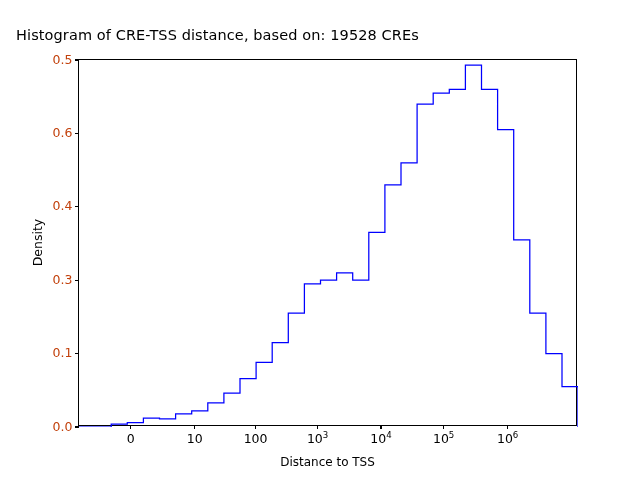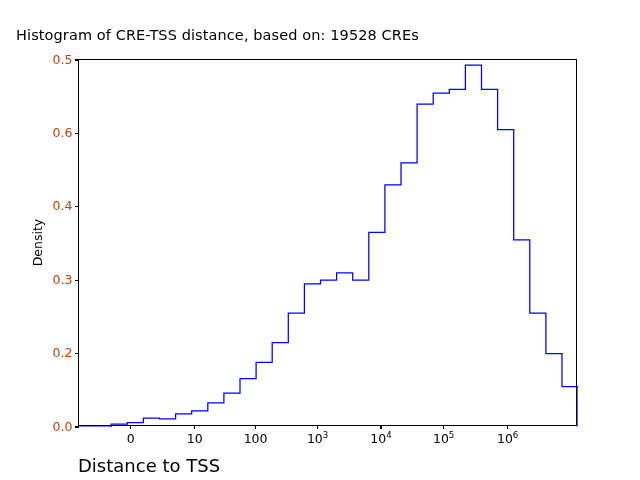--- a/index.html
+++ b/index.html
@@ -89,21 +89,22 @@
   .xtick-label sup {
     font-size: 8.6px;
     vertical-align: super;
     line-height: 0;
   }
   #xlabel {
     position: absolute;
     left: 78px;
     top: 455px;
     width: 499px;
-    font-size: 18px;
+    text-align: center;
+    font-size: 12px;
     color: #000000;
   }
   #ylabel {
     position: absolute;
     left: 0;
     top: 0;
     width: 367px;
     text-align: center;
     font-size: 12.5px;
     color: #000000;
@@ -122,21 +123,21 @@
     <svg id="hist-svg" viewBox="0 0 499 367" preserveAspectRatio="none">
       <polyline id="hist-path" fill="none" stroke="#0000ff" stroke-width="1.25" stroke-linejoin="miter" stroke-linecap="butt" points="0.00,367.00 0.00,367.00 16.10,367.00 16.10,367.00 32.20,367.00 32.20,364.06 48.30,364.06 48.30,362.60 64.40,362.60 64.40,358.19 80.50,358.19 80.50,358.93 96.60,358.93 96.60,353.79 112.70,353.79 112.70,350.85 128.80,350.85 128.80,342.78 144.90,342.78 144.90,333.24 161.00,333.24 161.00,318.56 177.10,318.56 177.10,302.41 193.20,302.41 193.20,282.59 209.30,282.59 209.30,253.23 225.40,253.23 225.40,223.87 241.50,223.87 241.50,220.20 257.60,220.20 257.60,212.86 273.70,212.86 273.70,220.20 289.80,220.20 289.80,172.49 305.90,172.49 305.90,124.78 322.00,124.78 322.00,102.76 338.10,102.76 338.10,44.04 354.20,44.04 354.20,33.03 370.30,33.03 370.30,29.36 386.40,29.36 386.40,5.14 402.50,5.14 402.50,29.36 418.60,29.36 418.60,69.73 434.70,69.73 434.70,179.83 450.80,179.83 450.80,253.23 466.90,253.23 466.90,293.60 483.00,293.60 483.00,326.63 499.00,326.63 499.00,344.98 499.00,344.98 499.00,356.72 499.00,356.72 499.00,361.86 499.00,361.86 499.00,367.00 499.00,367.00 499.00,367.00 499.00,367.00 499.00,363.33 499.00,363.33 499.00,367.00"></polyline>
     </svg>
     <div id="ytick-holder">
         <div class="ytick-row" style="top: 367px;">
           <div class="ytick-mark" style="left: -3.6px;"></div>
           <div class="ytick-label">0.0</div>
         </div>
         <div class="ytick-row" style="top: 293.6px;">
           <div class="ytick-mark" style="left: -3.6px;"></div>
-          <div class="ytick-label">0.2</div>
+          <div class="ytick-label">0.1</div>
         </div>
         <div class="ytick-row" style="top: 220.2px;">
           <div class="ytick-mark" style="left: -3.6px;"></div>
           <div class="ytick-label">0.3</div>
         </div>
         <div class="ytick-row" style="top: 146.8px;">
           <div class="ytick-mark" style="left: -3.6px;"></div>
           <div class="ytick-label">0.4</div>
         </div>
         <div class="ytick-row" style="top: 73.4px;">

